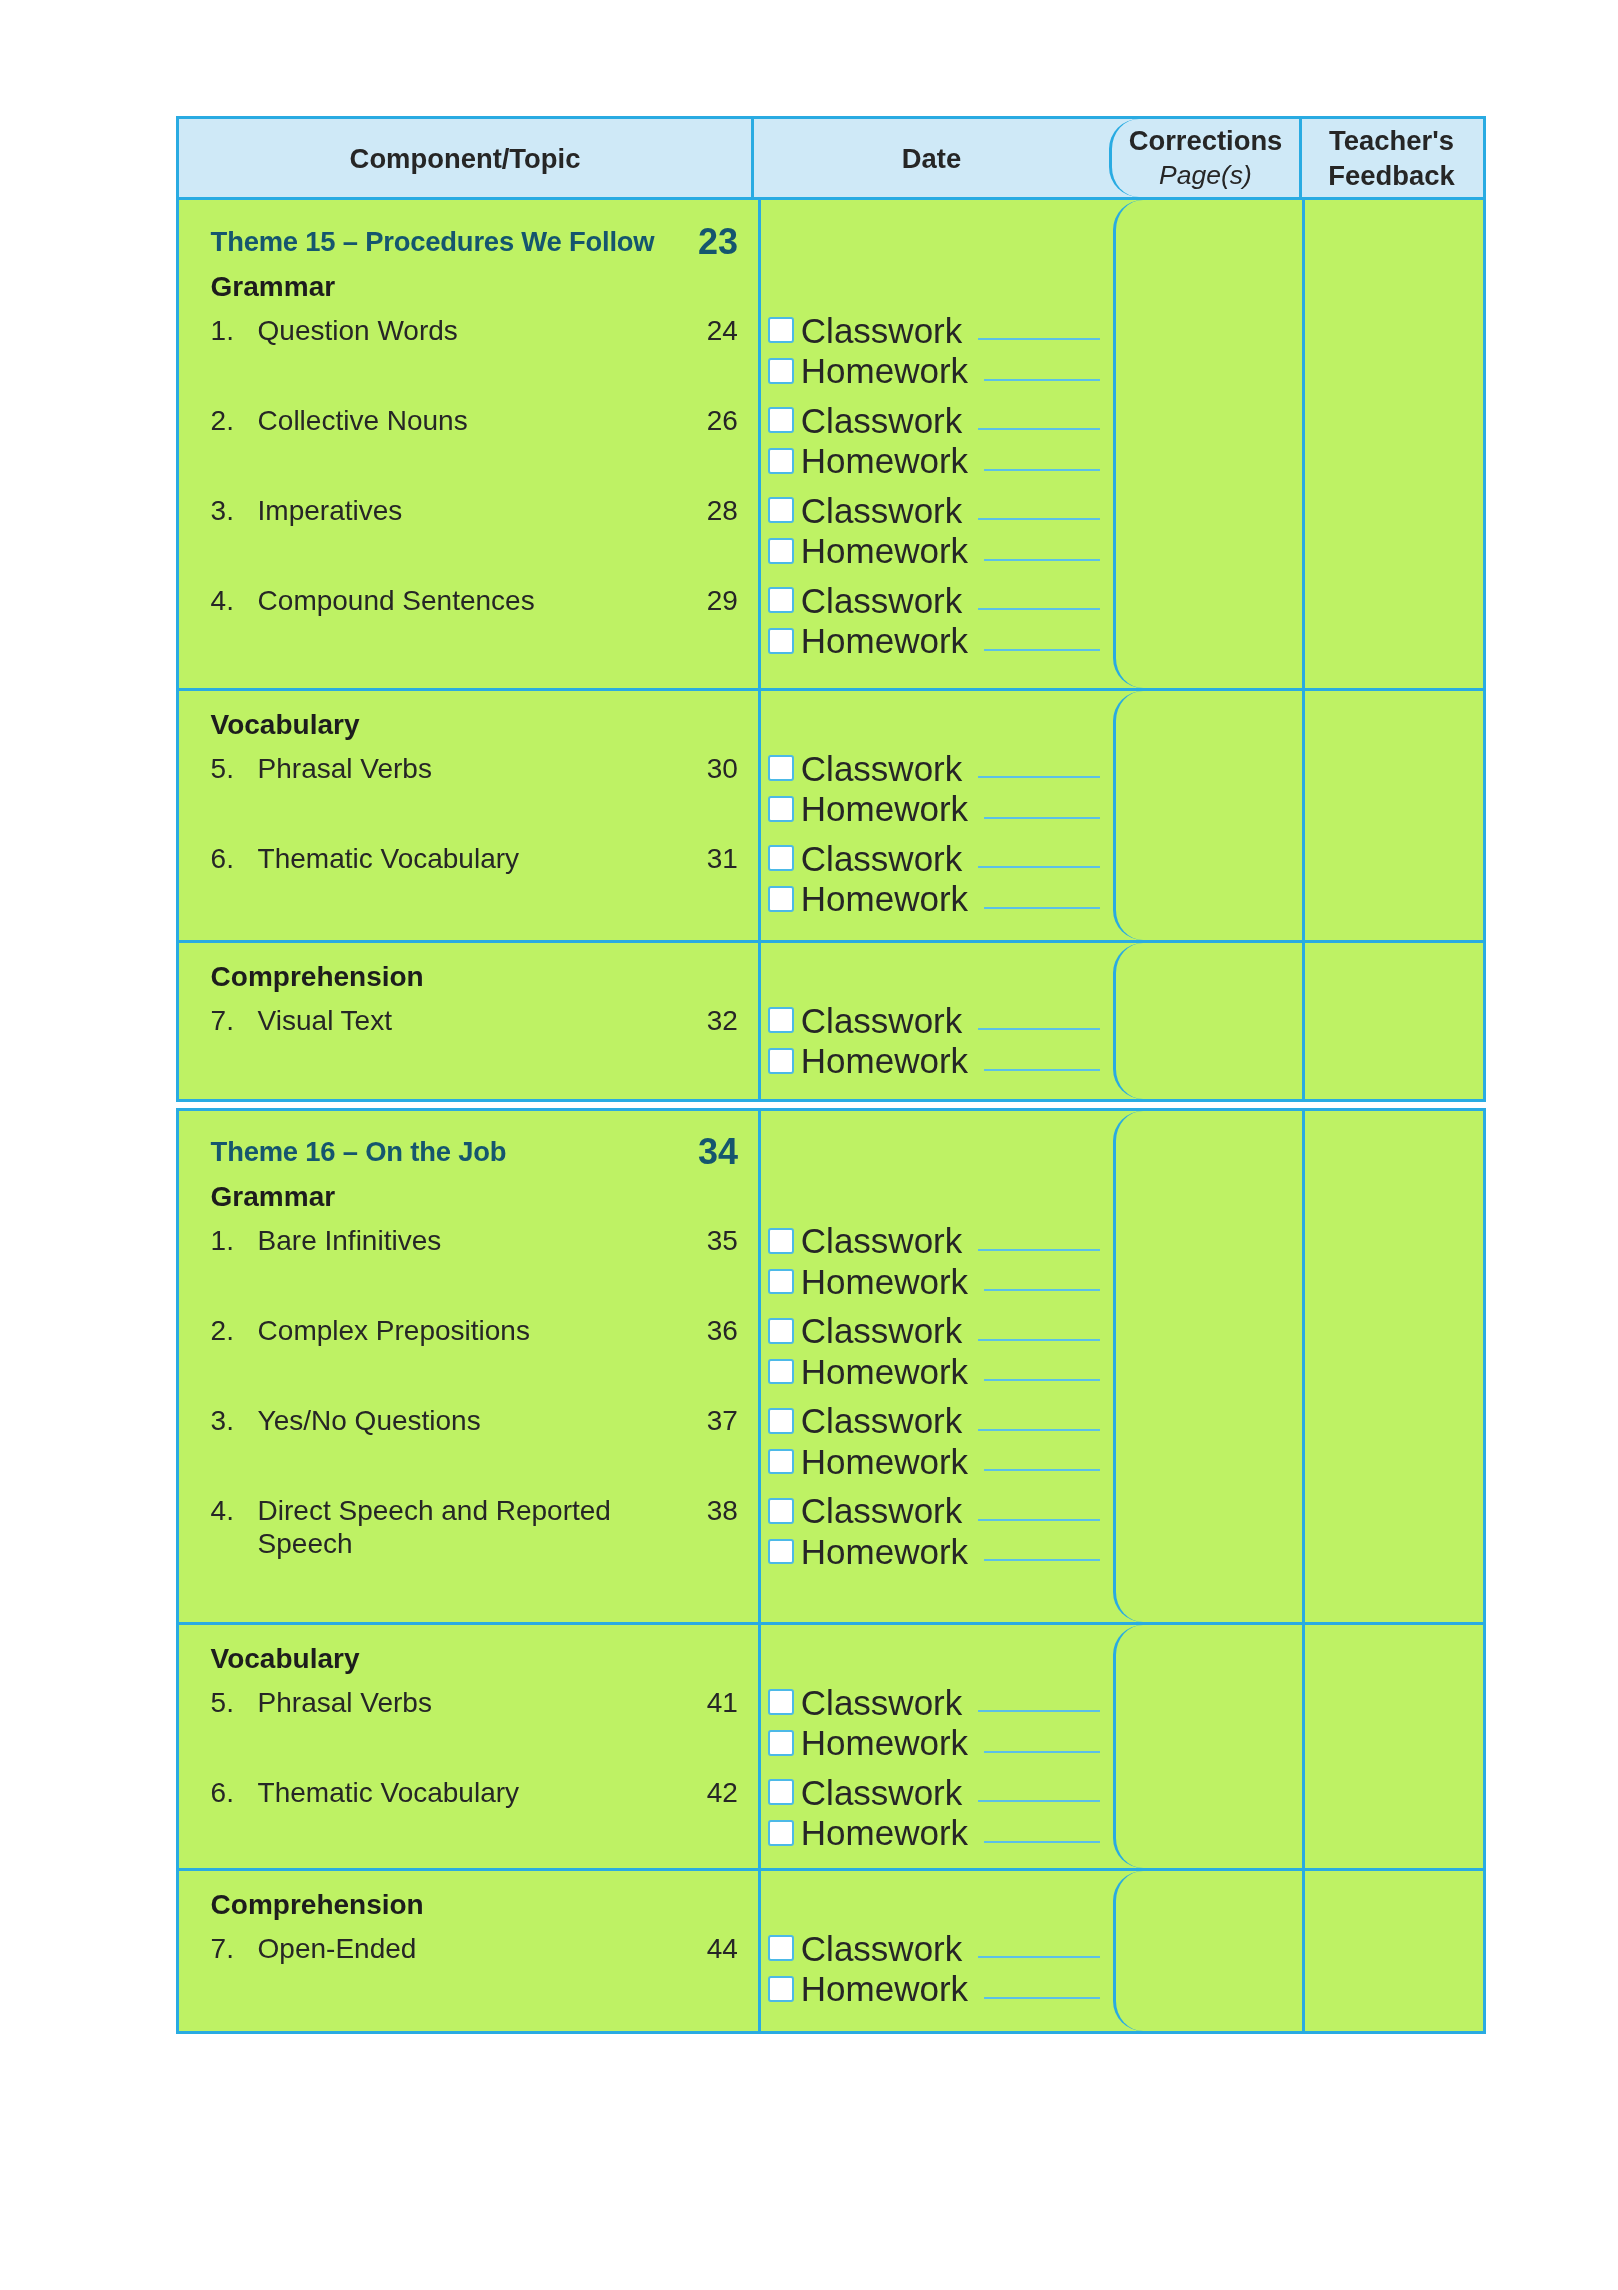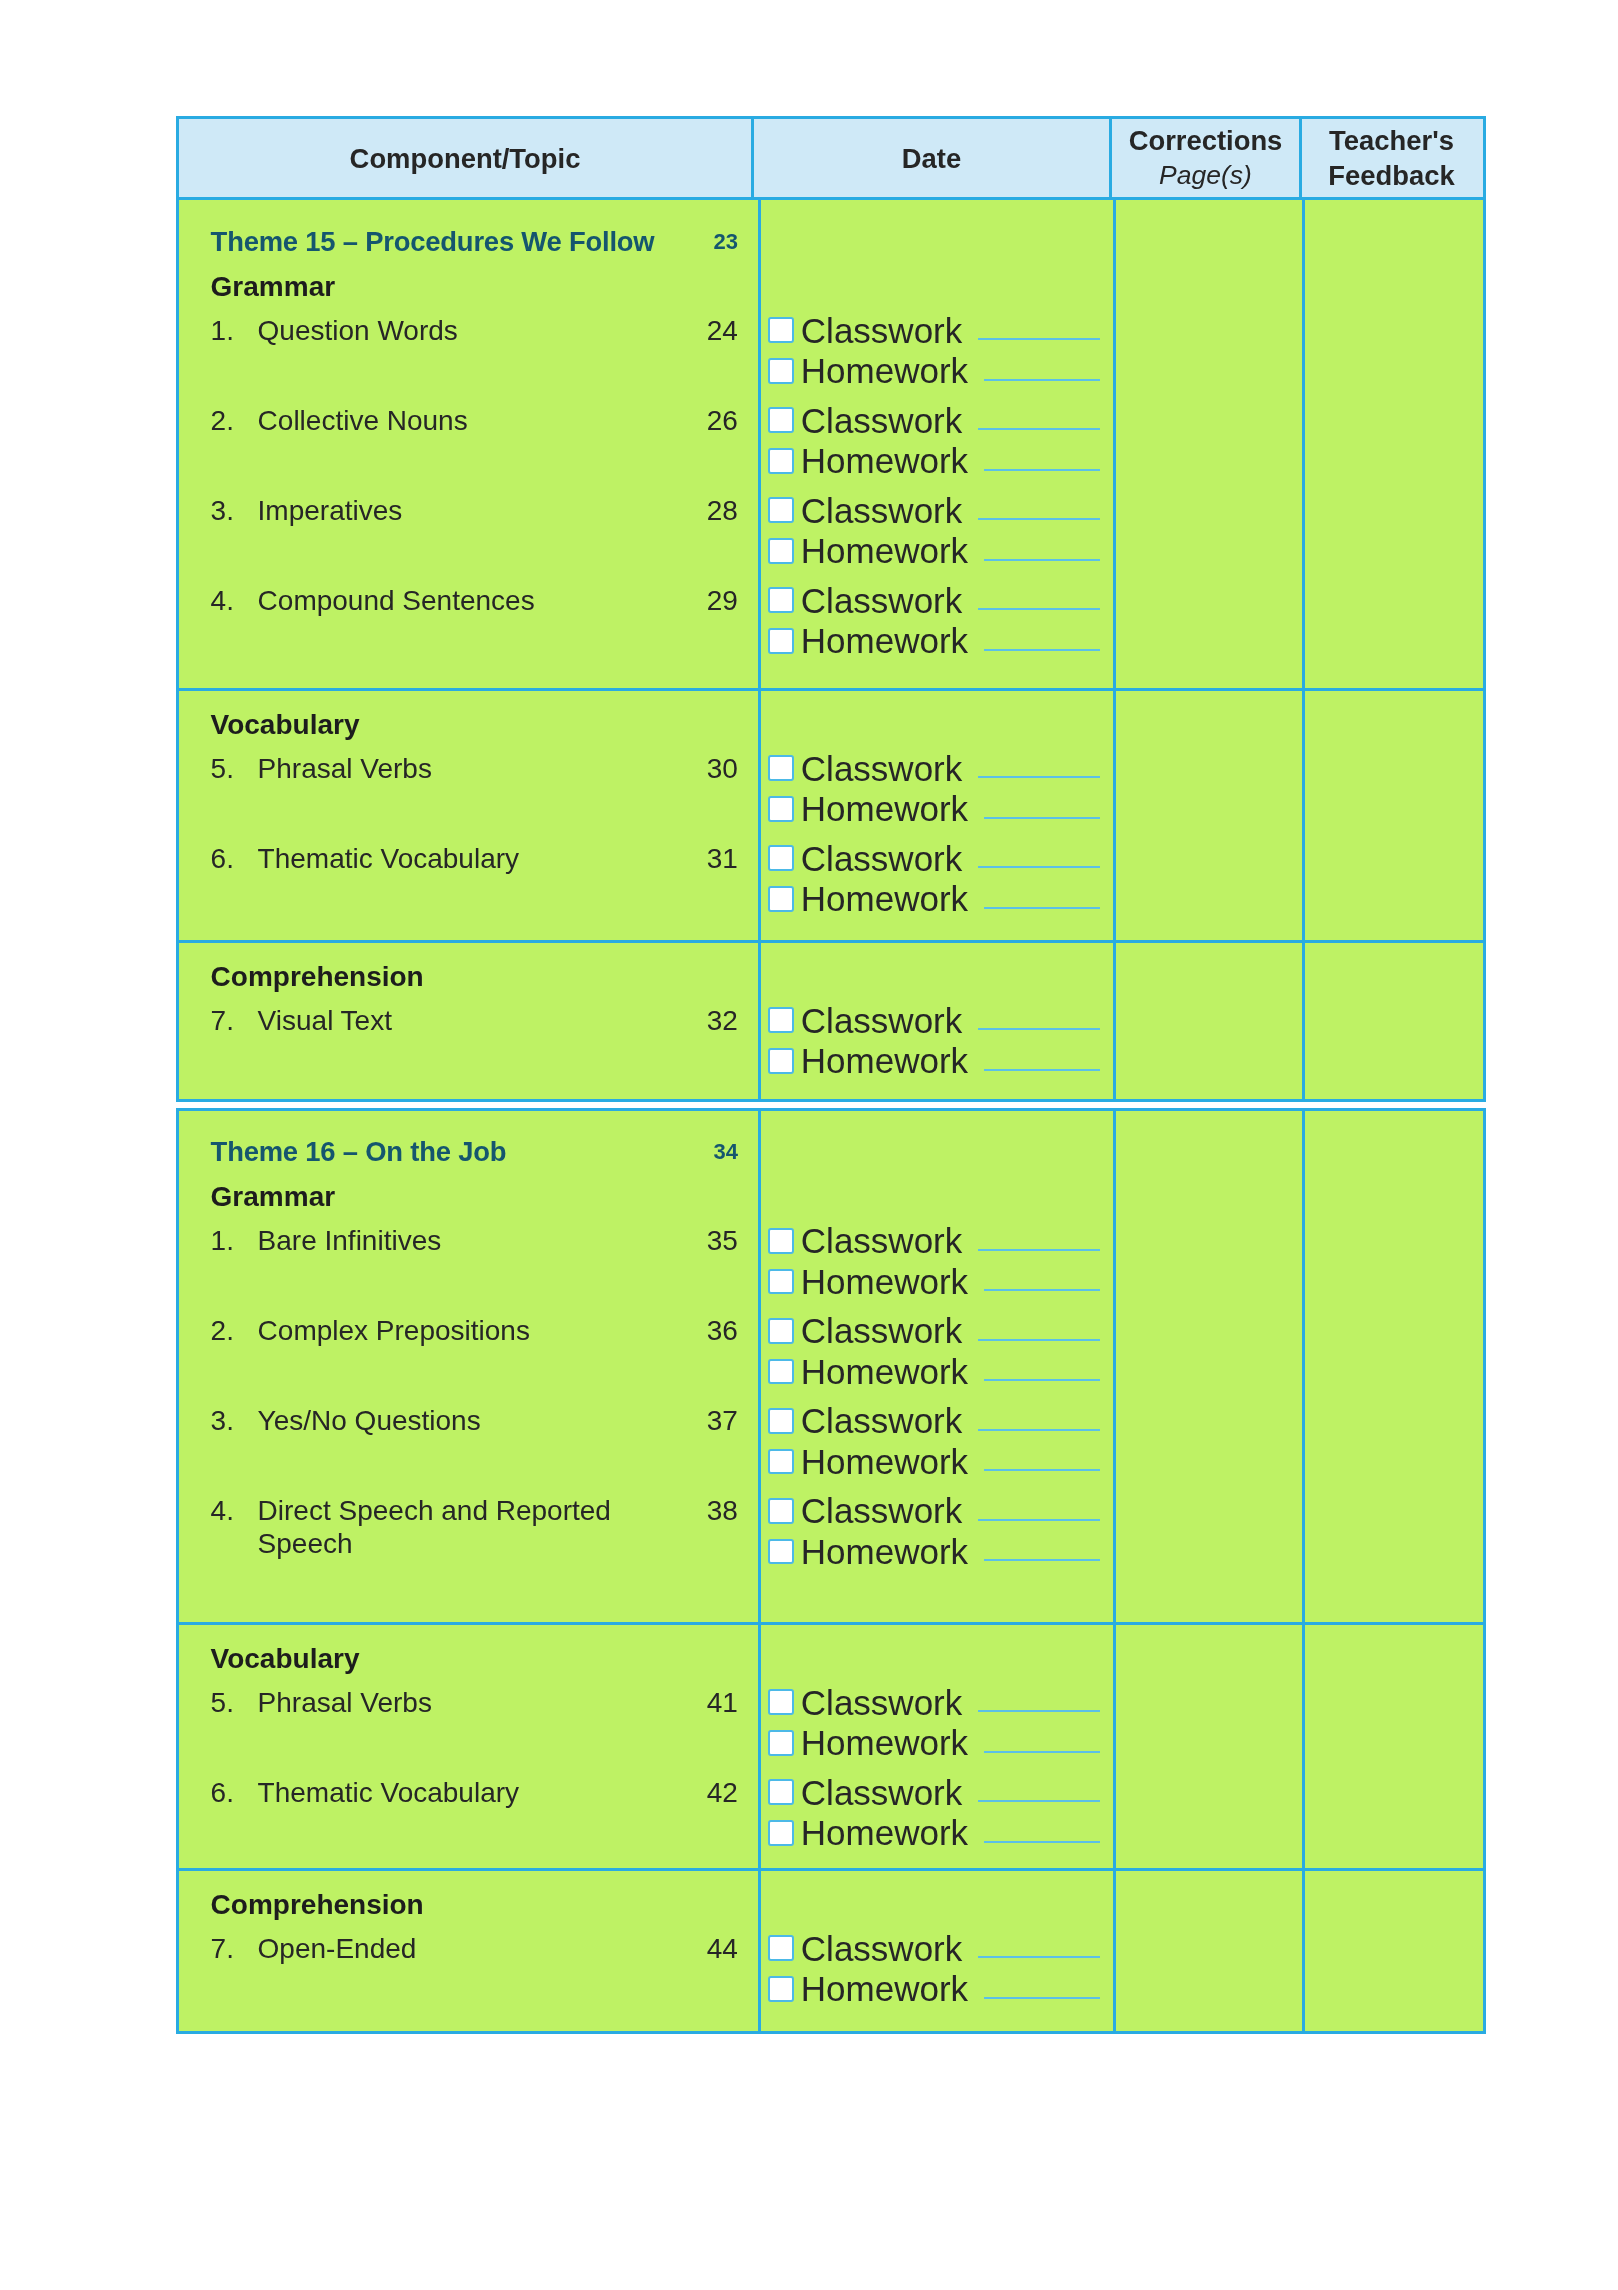--- a/index.html
+++ b/index.html
@@ -17,35 +17,35 @@
     font-family:"Liberation Sans", sans-serif;color:var(--txt);
   }
   .doc{position:absolute;left:176px;top:116px;width:1310px;}
   .tbl{width:1310px;border:3.9px solid var(--bd);background:#bef264;}
   .tbl.t2{margin-top:5.9px;}
   .hdr-row{display:flex;height:81px;border-bottom:3.9px solid var(--bd);background:var(--hdr-bg);}
   .brow{display:flex;padding-left:10px;}
   .brow + .brow{border-top:3.9px solid var(--bd);}
   .c1{width:572px;padding:0 19.6px 0 21.6px;}
   .c2{width:358px;border-left:3.9px solid var(--bd);padding:0 13.7px 0 7.8px;}
-  .c3{width:190px;border-left:3.9px solid var(--bd);}
+  .c3{width:190px;border-left:3.9px solid var(--bd);border-radius:30px;}
   .c4{width:182px;border-left:3.9px solid var(--bd);}
   .hdr-row .c1,.hdr-row .c2,.hdr-row .c3,.hdr-row .c4{
     display:flex;flex-direction:column;justify-content:center;align-items:center;
     text-align:center;font-weight:bold;font-size:27.4px;line-height:35px;padding:0;
   }
   .hdr-sub{font-style:italic;font-weight:normal;font-size:26.5px;}
   
   .r1a{height:488px;} .r1b{height:252px;} .r1c{height:159px;}
   .r2a{height:511px;} .r2b{height:246px;} .r2c{height:163px;}
   .sec-first .c1,.sec-first .c2{padding-top:23.5px;}
   .sec-next  .c1,.sec-next  .c2{padding-top:15.7px;}
   .title-line{display:flex;min-height:45px;align-items:flex-start;}
   .title{font-weight:bold;font-size:27.4px;line-height:35px;color:var(--title);letter-spacing:-0.2px;white-space:nowrap;flex:0 1 auto;}
-  .title-page{margin-left:auto;width:55px;text-align:right;font-weight:bold;font-size:22px;line-height:35px;color:var(--title);flex:none;}
+  .title-page{margin-left:auto;width:55px;text-align:right;font-weight:bold;font-size:36px;line-height:35px;color:var(--title);flex:none;}
   .heading{min-height:45px;font-weight:bold;font-size:28px;line-height:35px;color:#1d1d1d;}
   .item{display:flex;min-height:90px;align-items:flex-start;font-size:28px;line-height:33px;}
   .item .num{width:47px;flex:none;}
   .item .lbl{flex:1;padding-right:7.8px;}
   .item .pg{width:55px;flex:none;text-align:right;}
   .sp46{height:45px;}
   .pair{height:90px;}
   .check-row{display:flex;align-items:center;height:33px;}
   .check-row + .check-row{margin-top:7.8px;justify-content:space-between;}
   .cb{width:25.5px;height:25.5px;flex:none;border:2.9px solid var(--cb);border-radius:2.9px;background:#fff;}

